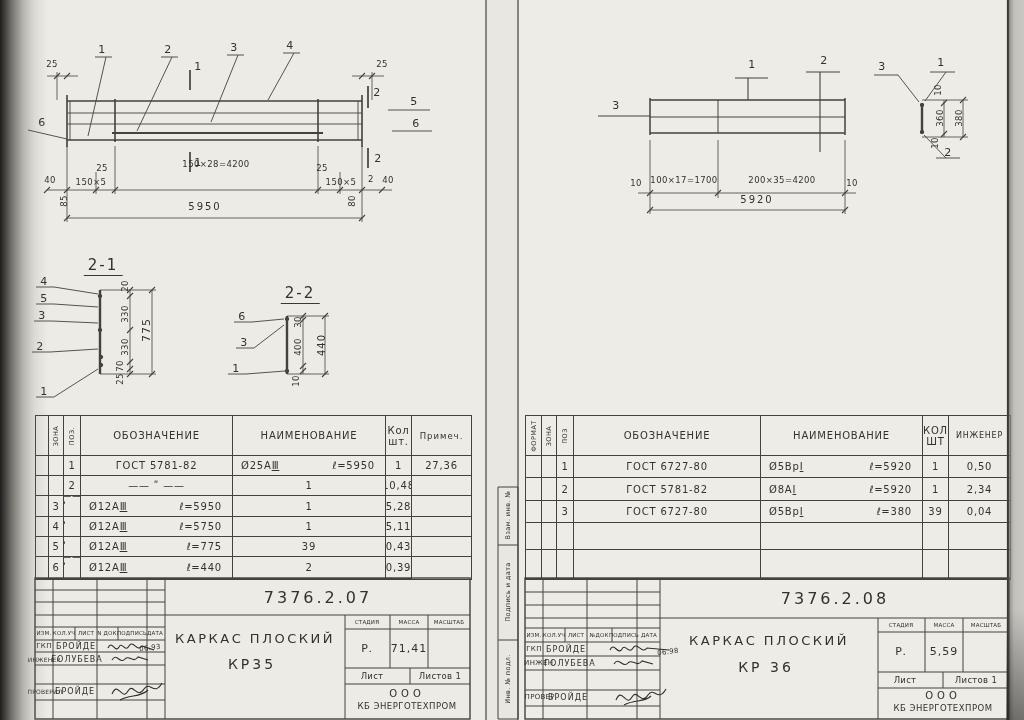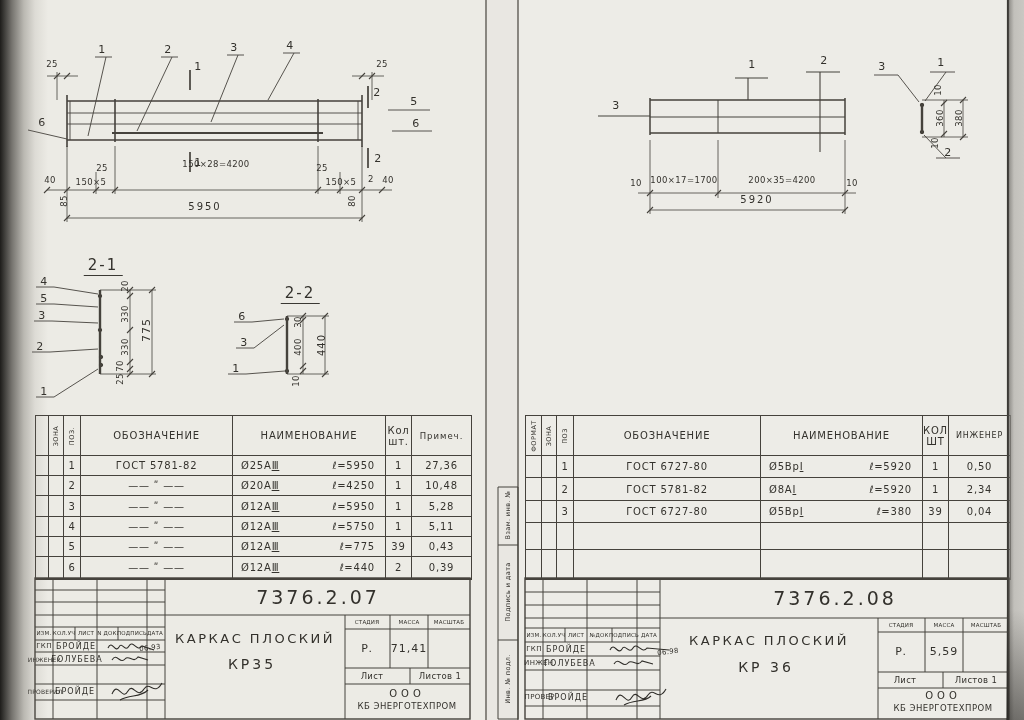--- a/index.html
+++ b/index.html
@@ -7,21 +7,21 @@
        background:#e7e5e0;font-family:"DejaVu Sans",sans-serif;color:#34322d}
   .layer{position:absolute;top:0;left:0}
   .sheetL{left:0;top:0;width:487px;height:720px;background:#ecebe5}
   .sheetR{left:518px;top:0;width:491px;height:720px;background:#edece7}
   .gap{left:487px;top:0;width:31px;height:720px;background:#e9e7e2}
   svg{position:absolute;top:0;left:0}
   .t{position:absolute;white-space:nowrap;transform:translate(-50%,-50%);
      font-size:9px;letter-spacing:.6px;color:#33312c}
   .r{transform:translate(-50%,-50%) rotate(-90deg)}
   .tilt{transform:translate(-50%,-50%) rotate(-7deg)}
-  .big{font-size:19px;letter-spacing:3px}
+  .big{font-size:16px;letter-spacing:3px}
   .ttl{font-size:13px;letter-spacing:2.5px}
   .ttl2{font-size:14px;letter-spacing:3px}
   .sec{font-size:15px;letter-spacing:2px;border-bottom:1.3px solid #3a3833;padding:0 4px 1px}
   .co{font-size:11px}
   .dim{font-size:8.5px;letter-spacing:.4px}
   .sm{font-size:7px;letter-spacing:.3px}
   .xs{font-size:5.5px;letter-spacing:.2px}
   .st{font-size:6.5px;letter-spacing:.4px}
   .hw{font-size:8px;letter-spacing:1px}
   .spec{position:absolute;display:grid;border:1.4px solid #45423c;background:transparent}
@@ -174,24 +174,20 @@
       <span><span>Ø25А</span><span class="ul">Ⅲ</span></span>
       <span>ℓ=5950</span>
     </div>
   <div>1</div>
   <div>27,36</div>
 
   <div></div>
     <div></div>
   <div>2</div>
   <div class="dg">—— ʺ ——</div>
-  <div class="nm">
-      <span><span>Ø20А</span><span class="ul">Ⅲ</span></span>
-      <span>ℓ=4250</span>
-    </div>
   <div>1</div>
   <div>10,48</div>
 
   <div></div>
     <div></div>
   <div>3</div>
   <div class="dg">—— ʺ ——</div>
   <div class="nm">
       <span><span>Ø12А</span><span class="ul">Ⅲ</span></span>
       <span>ℓ=5950</span>

